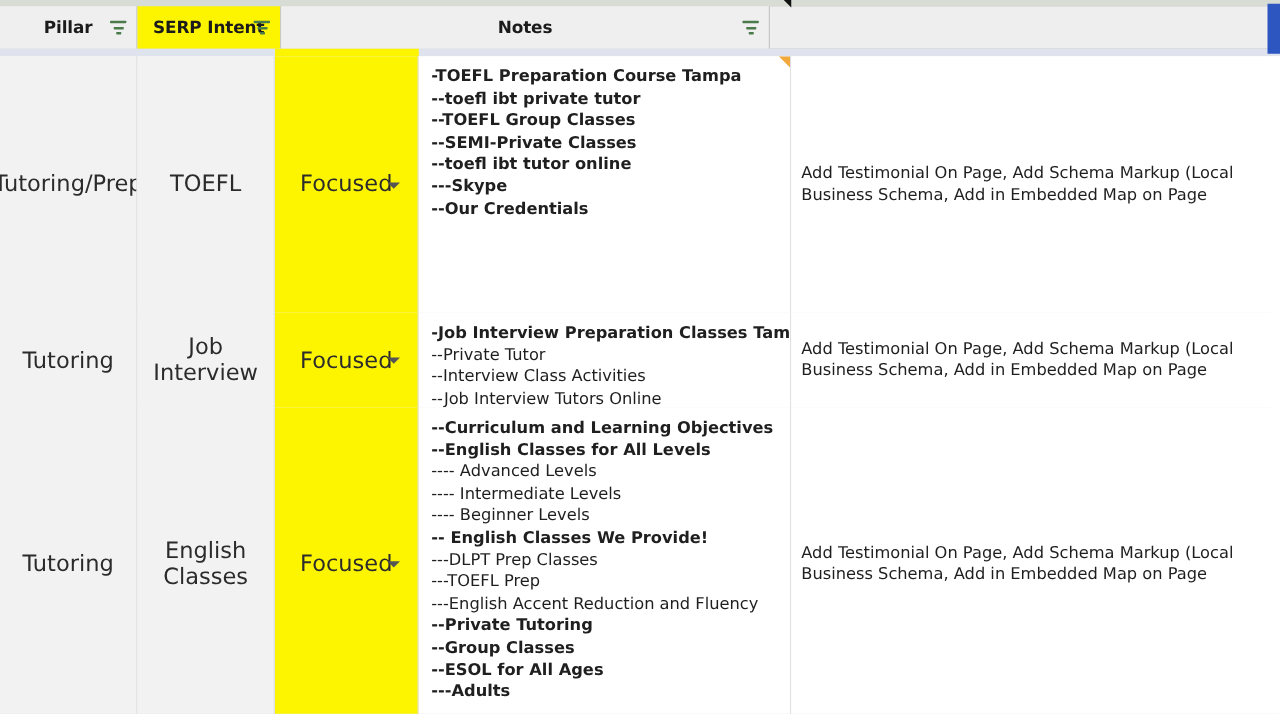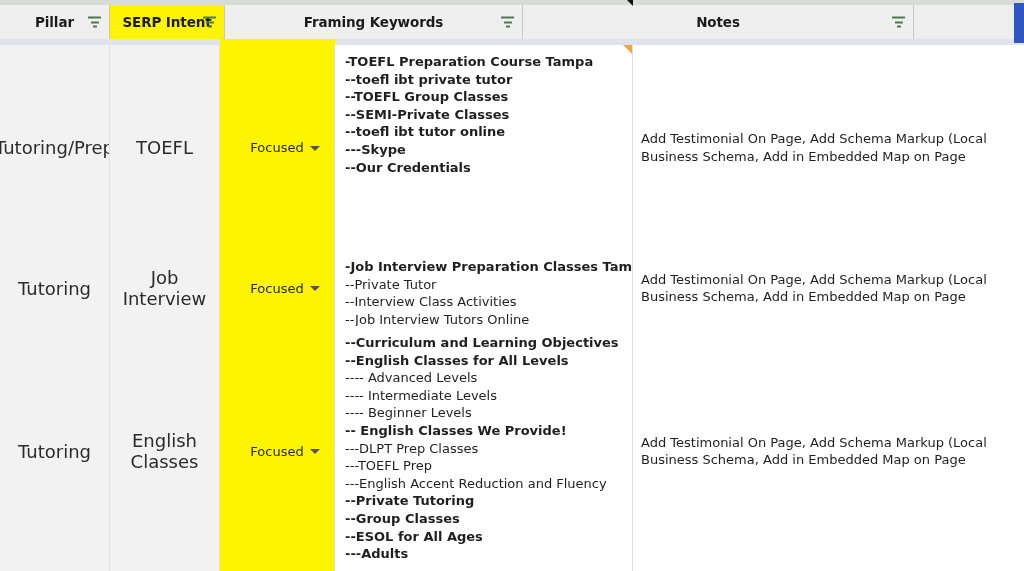--- a/index.html
+++ b/index.html
@@ -132,21 +132,21 @@
     text-align: center;
     font-size: 18px;
     color: #2b2b2b;
     padding: 0 6px;
   }
 
   .serp-cell {
     display: flex;
     align-items: center;
     justify-content: center;
-    font-size: 13px;
+    font-size: 18px;
     color: #2b2b2b;
     position: relative;
   }
   .dropdown-arrow {
     position: absolute;
     right: 14px;
     top: 50%;
     margin-top: -2px;
     width: 0; height: 0;
     border-left: 5px solid transparent;
@@ -212,28 +212,20 @@
       <div class="hcell" style="width: 110px;">
         <span class="hcell-label">Pillar</span>
         <span class="filter-icon">
           <i></i>
           <i></i>
           <i></i>
         </span>
       </div>
       <div class="hcell yellow" style="width: 115px;">
         <span class="hcell-label">SERP Intent</span>
-        <span class="filter-icon">
-          <i></i>
-          <i></i>
-          <i></i>
-        </span>
-      </div>
-      <div class="hcell" style="width: 298px;">
-        <span class="hcell-label">Framing Keywords</span>
         <span class="filter-icon">
           <i></i>
           <i></i>
           <i></i>
         </span>
       </div>
       <div class="hcell" style="width: 391px;">
         <span class="hcell-label">Notes</span>
         <span class="filter-icon">
           <i></i>

